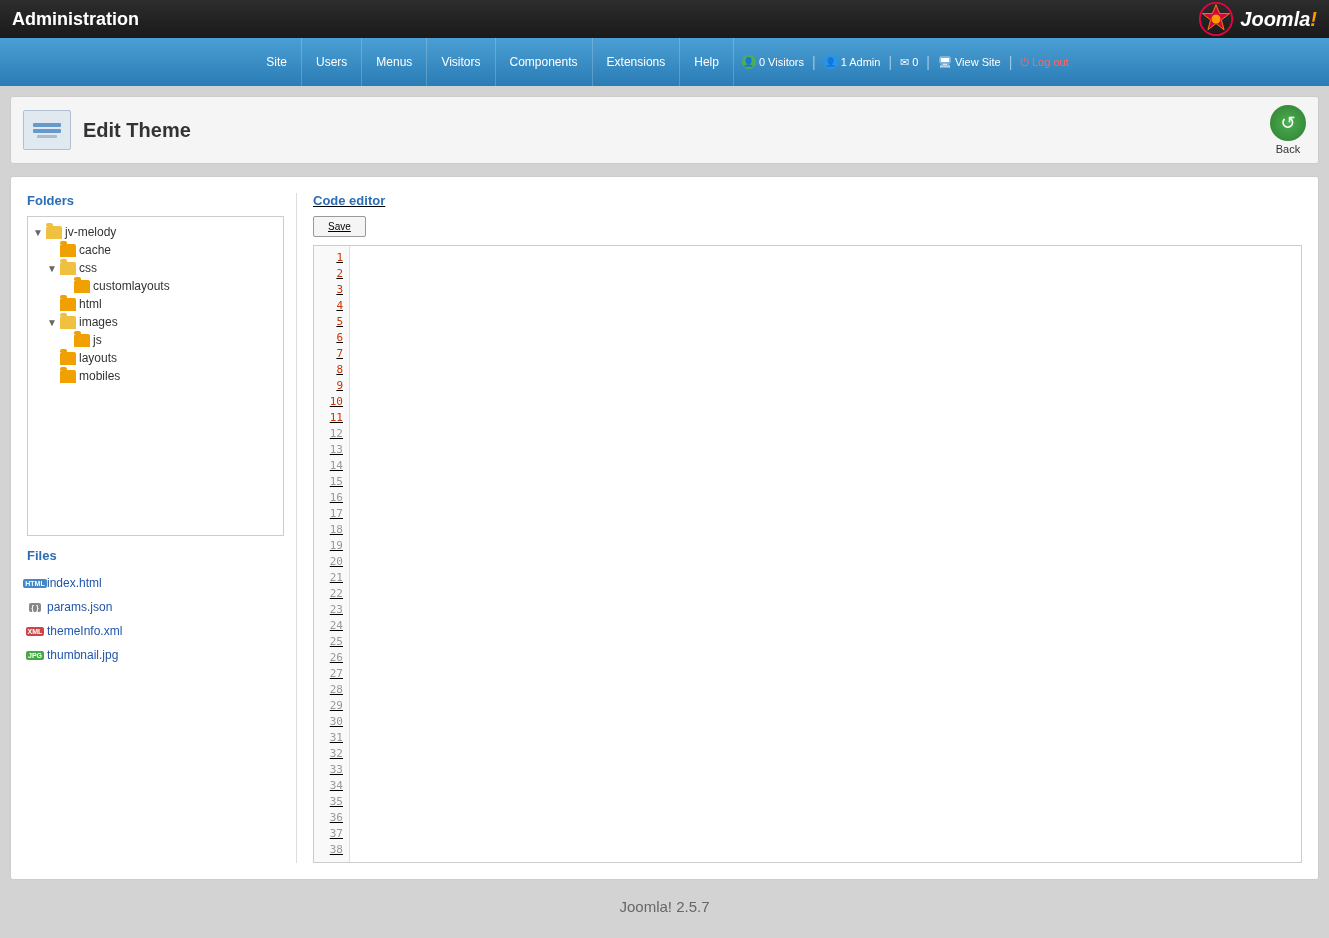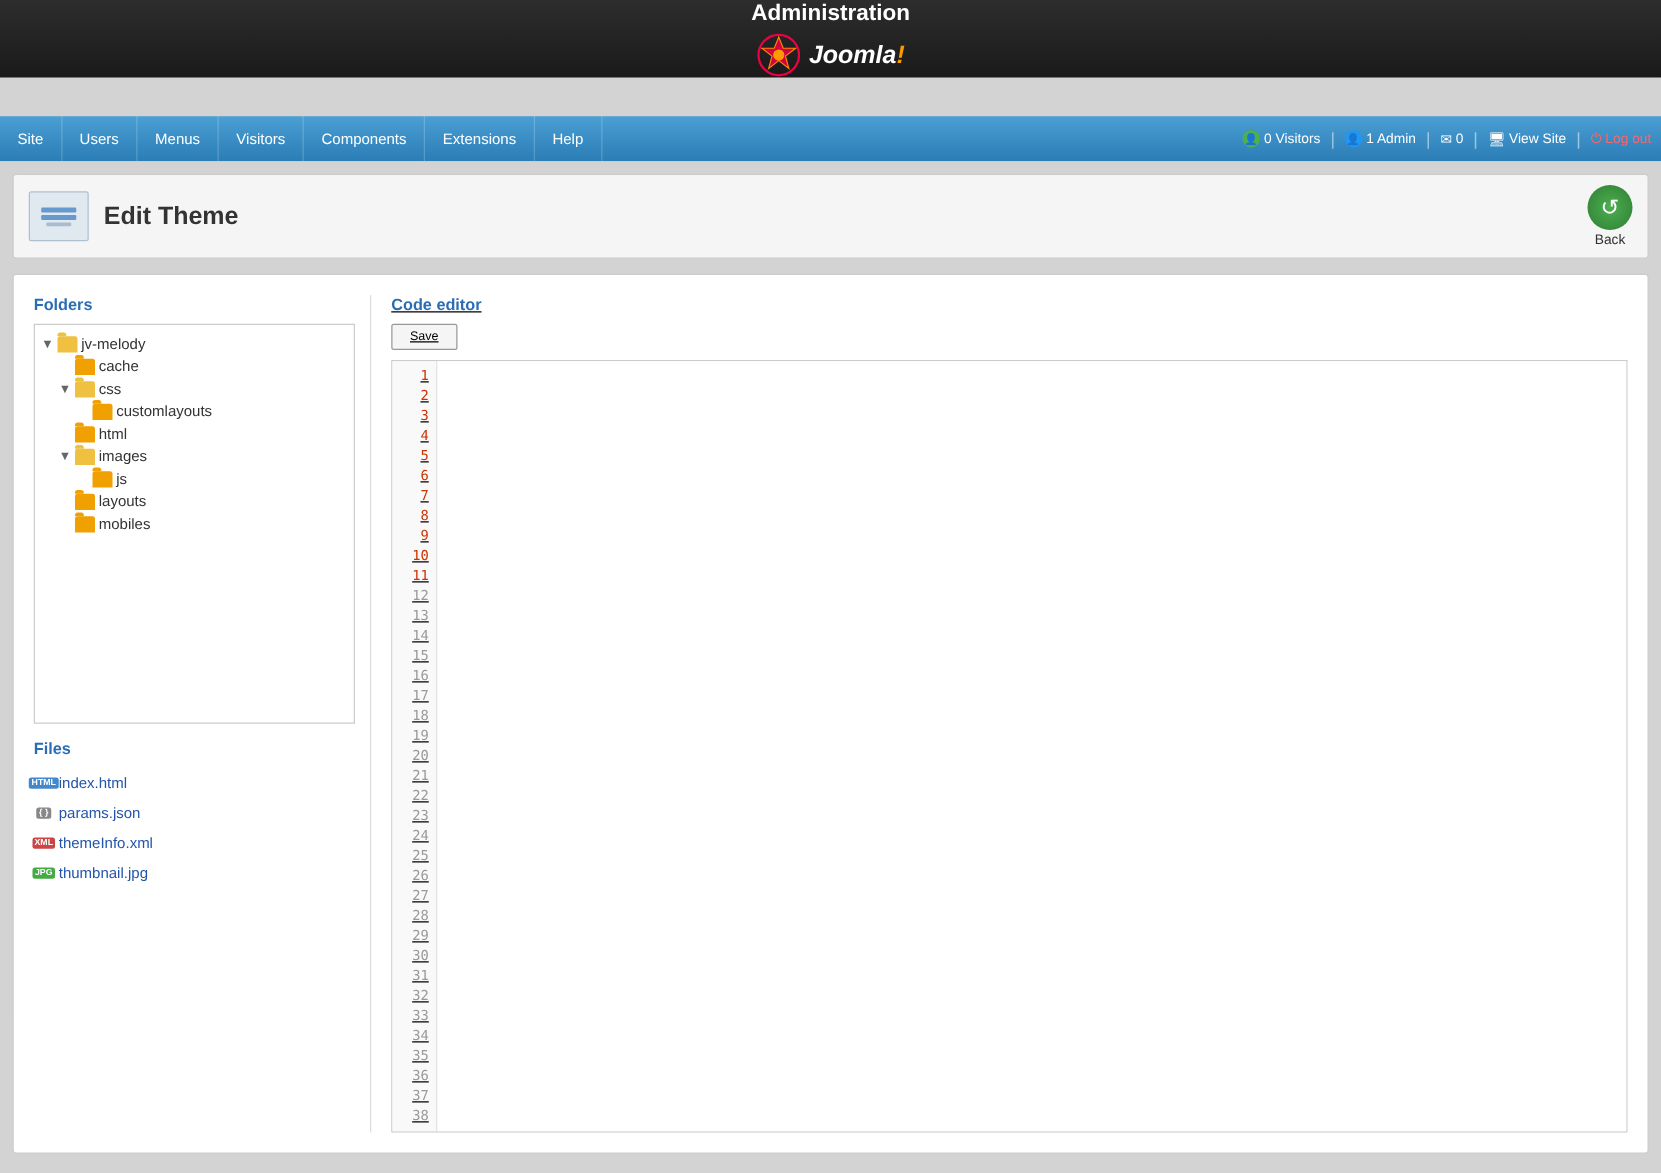--- a/index.html
+++ b/index.html
@@ -1,26 +1,25 @@
 <!DOCTYPE html>
 <html><head>
   <meta charset="utf-8">
   <style>
     * { margin: 0; padding: 0; box-sizing: border-box; }
     body { font-family: Arial, sans-serif; font-size: 12px; background: #d3d3d3; min-height: 938px; }
 
     
     #header {
       background: linear-gradient(to bottom, #2d2d2d, #1a1a1a);
-      height: 62px;
+      height: 38px;
       display: flex;
       align-items: center;
       justify-content: space-between;
       padding: 0 12px;
-      flex-direction: column;
     }
     #header .app-title {
       color: #fff;
       font-size: 18px;
       font-weight: bold;
     }
     #header .joomla-logo {
       display: flex;
       align-items: center;
       gap: 6px;
@@ -38,25 +37,24 @@
     .joomla-exclaim {
       color: #f90;
       font-size: 20px;
       font-weight: bold;
       font-style: italic;
     }
 
     
     #navbar {
       background: linear-gradient(to bottom, #4a9fd4, #2a7db5);
-      height: 36px;
+      height: 48px;
       display: flex;
       align-items: stretch;
-      justify-content: space-between;
-      margin-top: 31px;
+      justify-content: center;
     }
     .nav-left {
       display: flex;
       align-items: stretch;
     }
     .nav-item {
       color: #fff;
       padding: 0 14px;
       display: flex;
       align-items: center;

